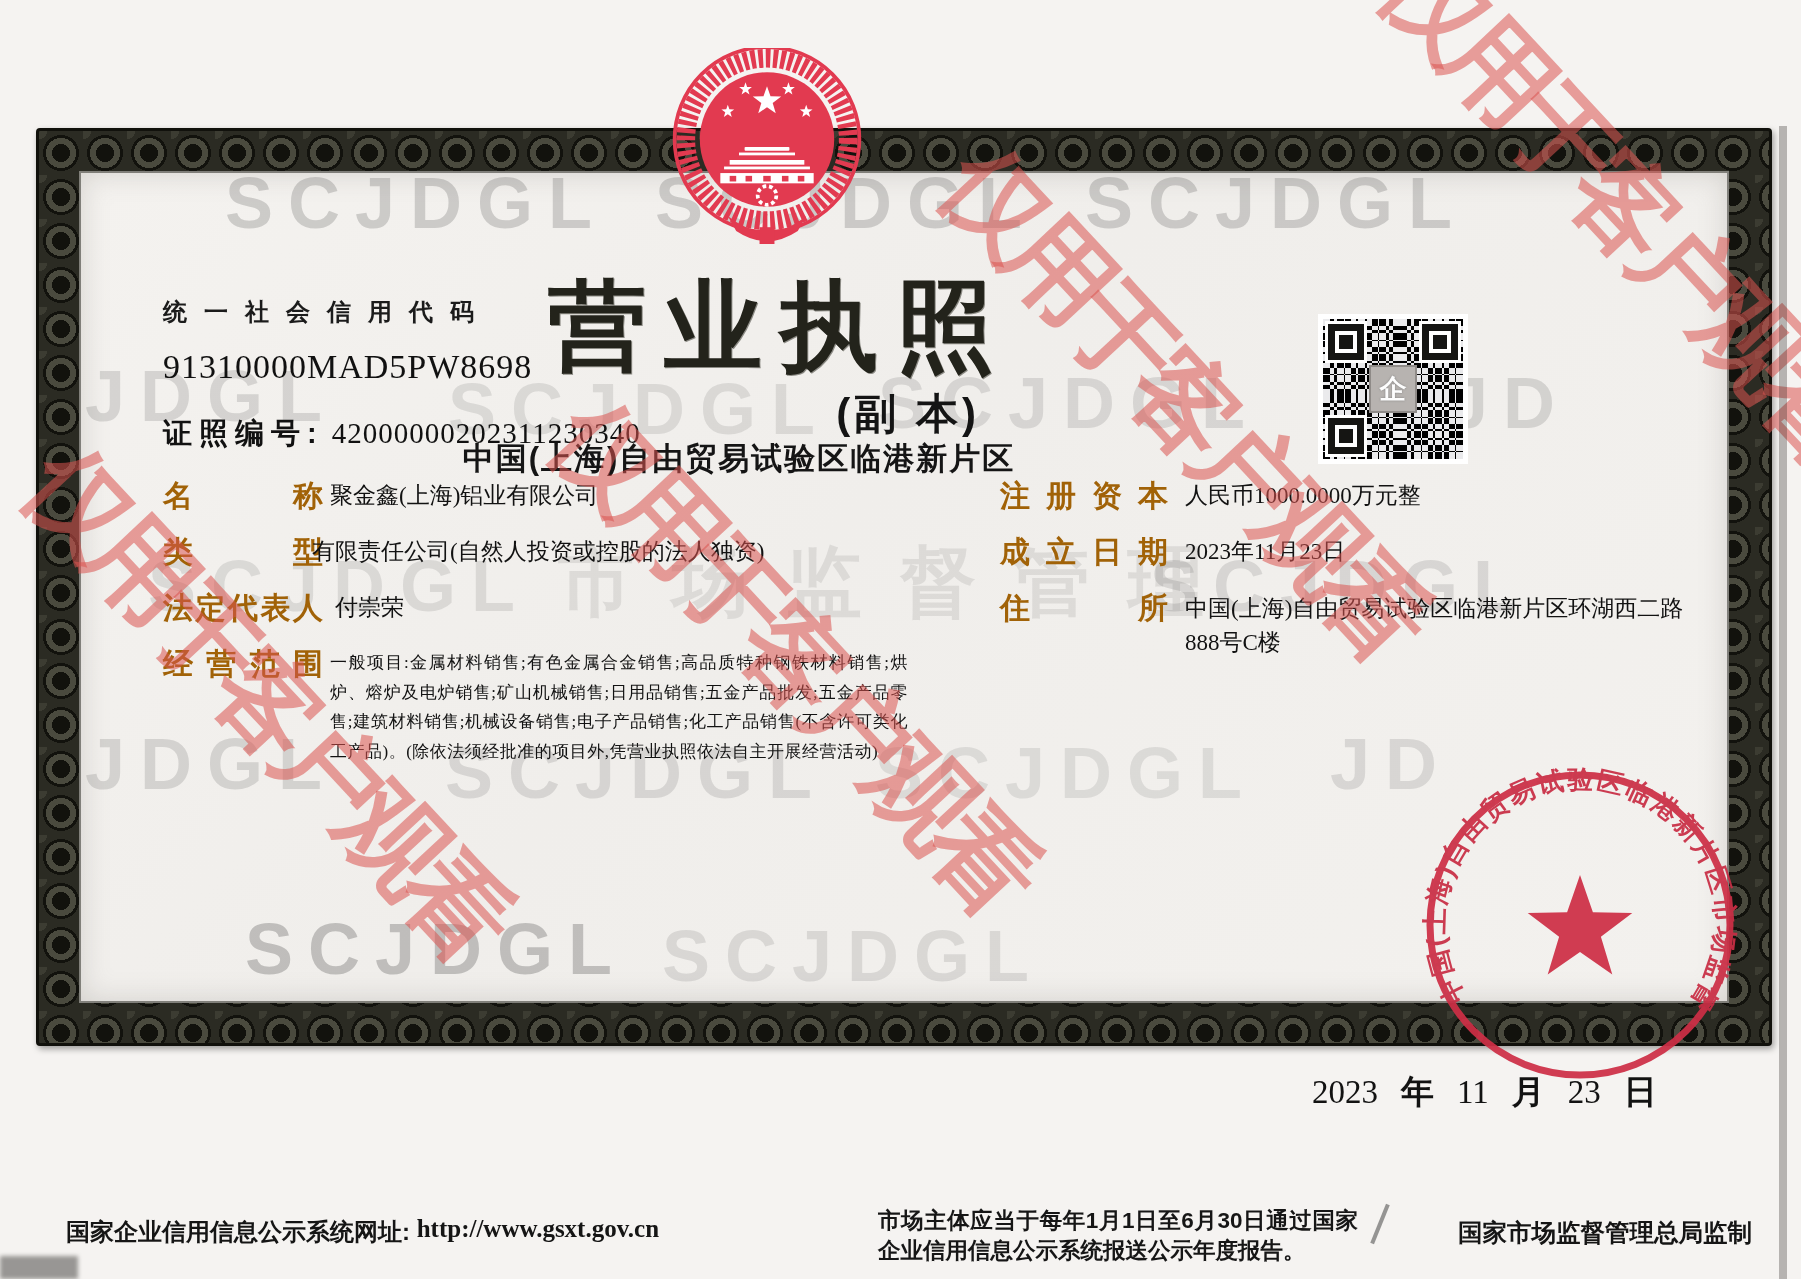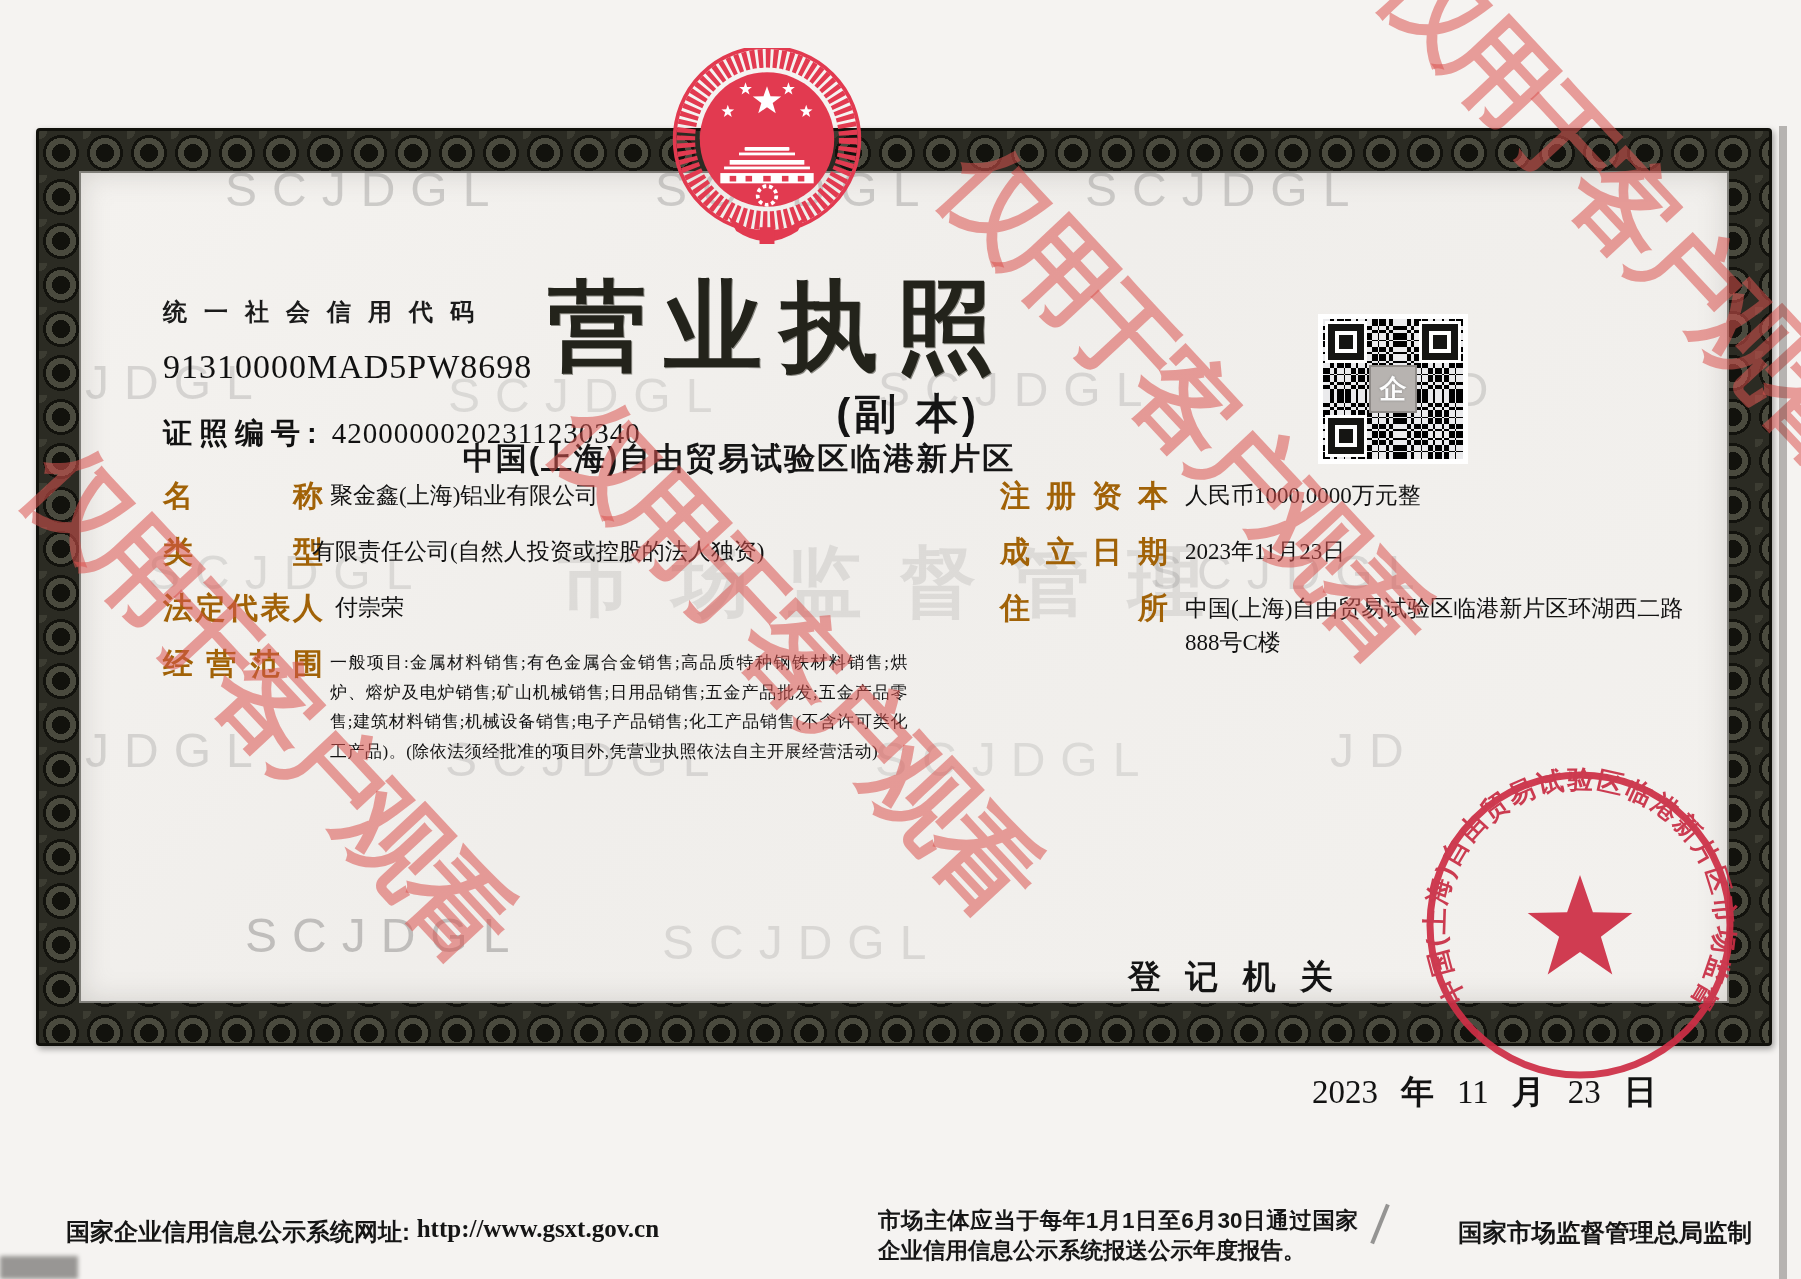--- a/index.html
+++ b/index.html
@@ -17,21 +17,21 @@
     border:3px solid #11110c;border-radius:4px;
     box-shadow:2px 3px 6px rgba(0,0,0,.35);}
   .paper{position:absolute;left:40px;top:40px;right:40px;bottom:40px;
     background:linear-gradient(135deg,#f4f2ef 0%,#f0eeeb 45%,#f3f1ee 100%);
     border:2px solid rgba(35,35,28,.55);box-shadow:inset 0 0 28px rgba(120,115,108,.25);}
   .scan-edge{position:absolute;left:1779px;top:126px;width:8px;height:1153px;background:rgba(35,33,30,.30);z-index:8;}
   .smudge{position:absolute;left:0;top:1256px;width:78px;height:23px;background:rgba(40,38,35,.45);filter:blur(2px);z-index:8;}
   .pen-mark{position:absolute;left:1378px;top:1203px;width:4px;height:42px;background:rgba(70,70,70,.55);transform:rotate(22deg);z-index:8;}
 
   
-  .ghost{position:absolute;z-index:2;font-weight:400;font-size:48px;letter-spacing:15px;
+  .ghost{position:absolute;z-index:2;font-weight:700;font-size:72px;letter-spacing:15px;
          color:rgba(80,80,78,.18);white-space:nowrap;}
   .g13{color:rgba(80,80,78,.13)} .g14{color:rgba(80,80,78,.14)} .g15{color:rgba(80,80,78,.15)}
   .g16{color:rgba(80,80,78,.16)} .g18{color:rgba(80,80,78,.18)} .g22{color:rgba(70,70,68,.22)}
   .g26{color:rgba(60,60,58,.27)}
   .gcn{font-size:76px;letter-spacing:38px;color:rgba(100,100,98,.14);font-weight:700;}
 
   
   .wm{position:absolute;z-index:7;font-size:104px;font-weight:800;letter-spacing:-12px;
       color:rgba(219,84,80,.55);white-space:nowrap;transform:rotate(47deg);transform-origin:0 0;
       pointer-events:none;}
@@ -183,21 +183,20 @@
 
   <div class="abs z4 flabel wR" style="left:1000px;top:476px;">注册资本</div>
   <div class="abs z4 fvalue" style="left:1185px;top:480px;">人民币1000.0000万元整</div>
 
   <div class="abs z4 flabel wR" style="left:1000px;top:532px;">成立日期</div>
   <div class="abs z4 fvalue" style="left:1185px;top:536px;">2023年11月23日</div>
 
   <div class="abs z4 flabel wR" style="left:1000px;top:588px;">住所</div>
   <div class="abs z4 fvalue addr" style="left:1185px;top:592px;">中国(上海)自由贸易试验区临港新片区环湖西二路888号C楼</div>
 
-  <div class="abs registrar z4">登记机关</div>
 
   <svg class="seal" viewBox="0 0 390 335">
     <circle cx="195" cy="163" r="150" fill="none" stroke="#ce2f46" stroke-width="7"></circle>
     <path id="sealarc" d="M 82 238 A 136 136 0 1 1 308 238" fill="none"></path>
     <text font-size="26" fill="#c92e45" font-weight="bold" letter-spacing="2.5" font-family="Liberation Sans, sans-serif">
       <textPath href="#sealarc" startOffset="2">中国(上海)自由贸易试验区临港新片区市场监督管理局</textPath>
     </text>
     <polygon points="195,113 207.9,150.2 247.3,151 215.9,174.8 227.3,212.5 195,190 162.7,212.5 174.1,174.8 142.7,151 182.1,150.2" fill="#ce2f46"></polygon>
   </svg>
 

